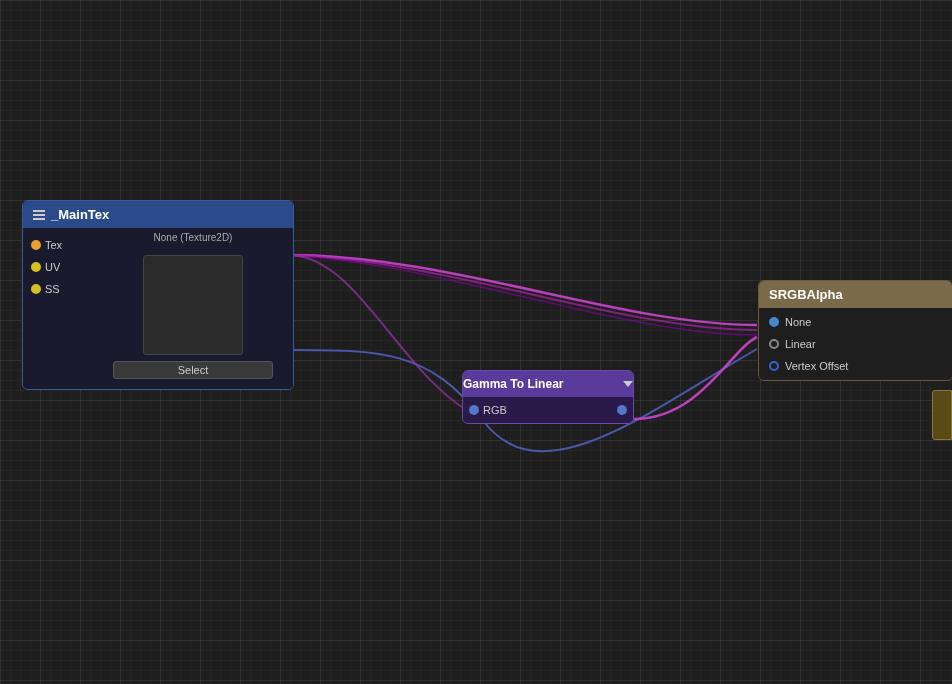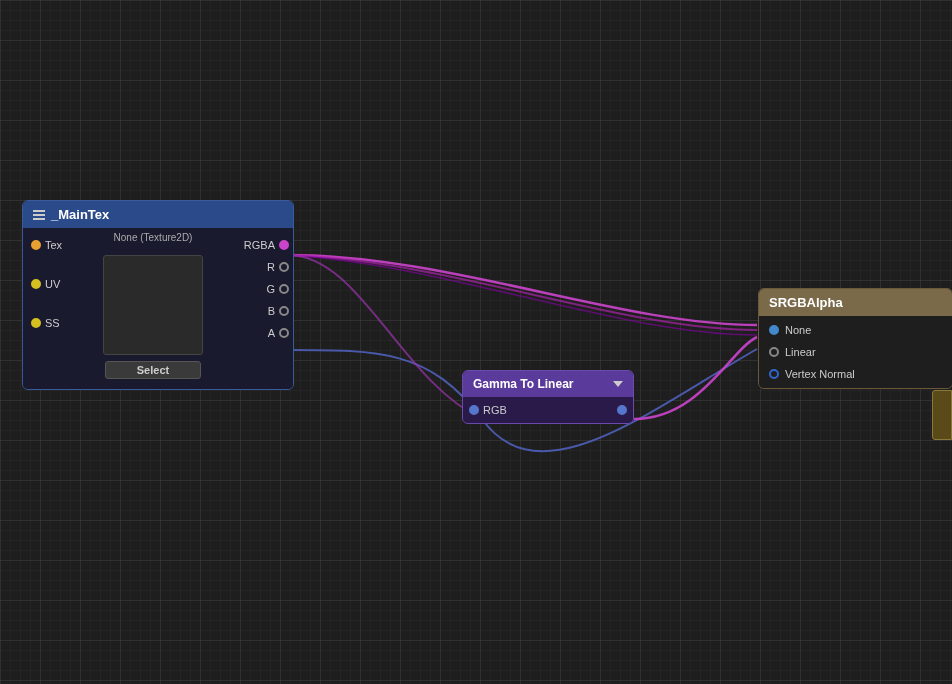--- a/index.html
+++ b/index.html
@@ -109,21 +109,21 @@
       display: flex;
       background: #1a1a2e;
       border-radius: 0 0 5px 5px;
       padding: 4px 0;
     }
 
     .node-left-col {
       display: flex;
       flex-direction: column;
       padding: 4px 8px;
-      gap: 21px;
+      gap: 4px;
       min-width: 70px;
     }
 
     .node-preview {
       flex: 1;
       display: flex;
       flex-direction: column;
       align-items: center;
       justify-content: center;
     }
@@ -184,21 +184,20 @@
       margin: 6px auto;
       display: block;
       background: #3a3a3a;
       color: #ccc;
       border: 1px solid #555;
       border-radius: 3px;
       padding: 2px 16px;
       font-size: 11px;
       cursor: pointer;
       width: 80%;
-      font-weight: bold;
     }
 
     
     .node-gamma {
       left: 462px;
       top: 370px;
       width: 172px;
       background: #3a2a6a;
       border: 1px solid #6a4aaa;
       border-radius: 6px;
@@ -225,21 +224,21 @@
       height: 0;
       border-left: 5px solid transparent;
       border-right: 5px solid transparent;
       border-top: 6px solid #ccc;
       cursor: pointer;
     }
 
     
     .node-srgb {
       left: 758px;
-      top: 288px;
+      top: 280px;
       width: 195px;
       background: #1a1a1a;
       border: 1px solid #6a5a3a;
       border-radius: 6px;
     }
 
     .node-srgb .node-header {
       background: #7a6a4a;
       border-radius: 5px 5px 0 0;
       padding: 6px 10px;
@@ -325,47 +324,25 @@
         <span>SS</span>
       </div>
     </div>
 
     <div class="node-preview">
       <div class="preview-label">None (Texture2D)</div>
       <div class="preview-box"></div>
       <button class="select-btn">Select</button>
     </div>
 
-    <div class="node-right-col">
-      <div class="port-row">
-        <span>RGBA</span>
-        <div class="port-dot magenta"></div>
-      </div>
-      <div class="port-row">
-        <span>R</span>
-        <div class="port-dot gray"></div>
-      </div>
-      <div class="port-row">
-        <span>G</span>
-        <div class="port-dot gray"></div>
-      </div>
-      <div class="port-row">
-        <span>B</span>
-        <div class="port-dot gray"></div>
-      </div>
-      <div class="port-row">
-        <span>A</span>
-        <div class="port-dot gray"></div>
-      </div>
-    </div>
   </div>
 </div>
 
 <div class="node node-gamma">
-  <div class="node-header" style="background:#5a3a9a; display:flex; flex-direction:row; align-items:center; justify-content:space-between; padding:6px 10px; border-radius:5px 5px 0 0;">
+  <div class="node-header" style="background:#5a3a9a; display:flex; flex-direction:row; align-items:center; justify-content:space-between; padding:6px 0; border-radius:5px 5px 0 0;">
     <span class="node-title" style="font-size:12px; color:#ffffff;">Gamma To Linear</span>
     <div class="dropdown-arrow"></div>
   </div>
   <div class="node-gamma-body" style="background:#2a1a4a; border-radius:0 0 5px 5px; padding:4px 6px; display:flex; justify-content:space-between;">
     <div class="port-row">
       <div class="port-dot" style="border-color:#5577cc; background:#5577cc; width:10px; height:10px;"></div>
       <span style="color:#ccc; font-size:11px;">RGB</span>
     </div>
     <div class="port-row">
       <div class="port-dot" style="border-color:#5577cc; background:#5577cc; width:10px; height:10px;"></div>
@@ -381,18 +358,18 @@
     <div class="srgb-port-row">
       <div class="port-dot" style="border-color:#4488cc; background:#4488cc;"></div>
       <span>None</span>
     </div>
     <div class="srgb-port-row">
       <div class="port-dot" style="border-color:#888; background:transparent;"></div>
       <span>Linear</span>
     </div>
     <div class="srgb-port-row">
       <div class="port-dot" style="border-color:#3366cc; background:transparent; border-width:2px;"></div>
-      <span>Vertex Normal</span>
+      <span>Vertex Offset</span>
     </div>
   </div>
 </div>
 
 <div class="node-right-edge"></div>
 
 </body></html>

